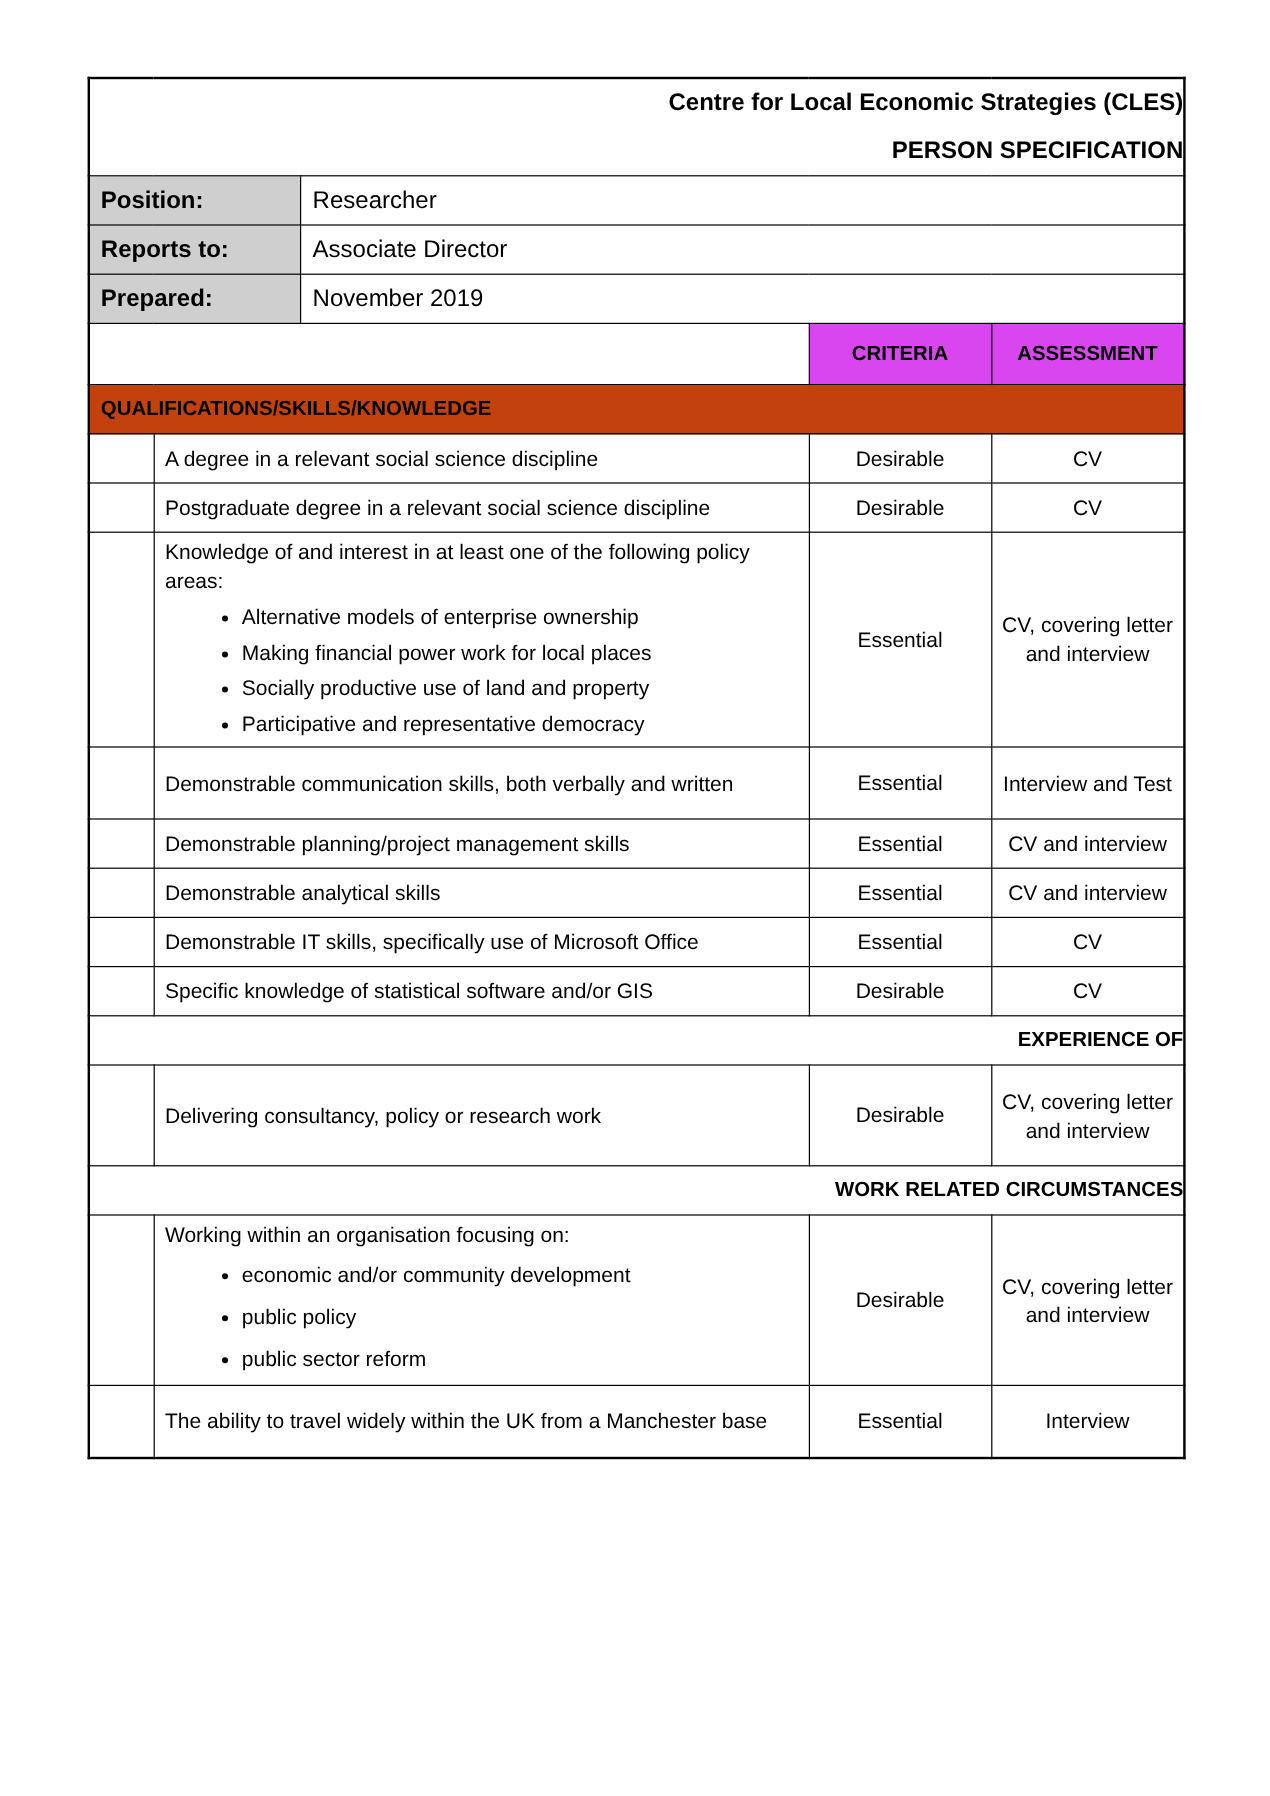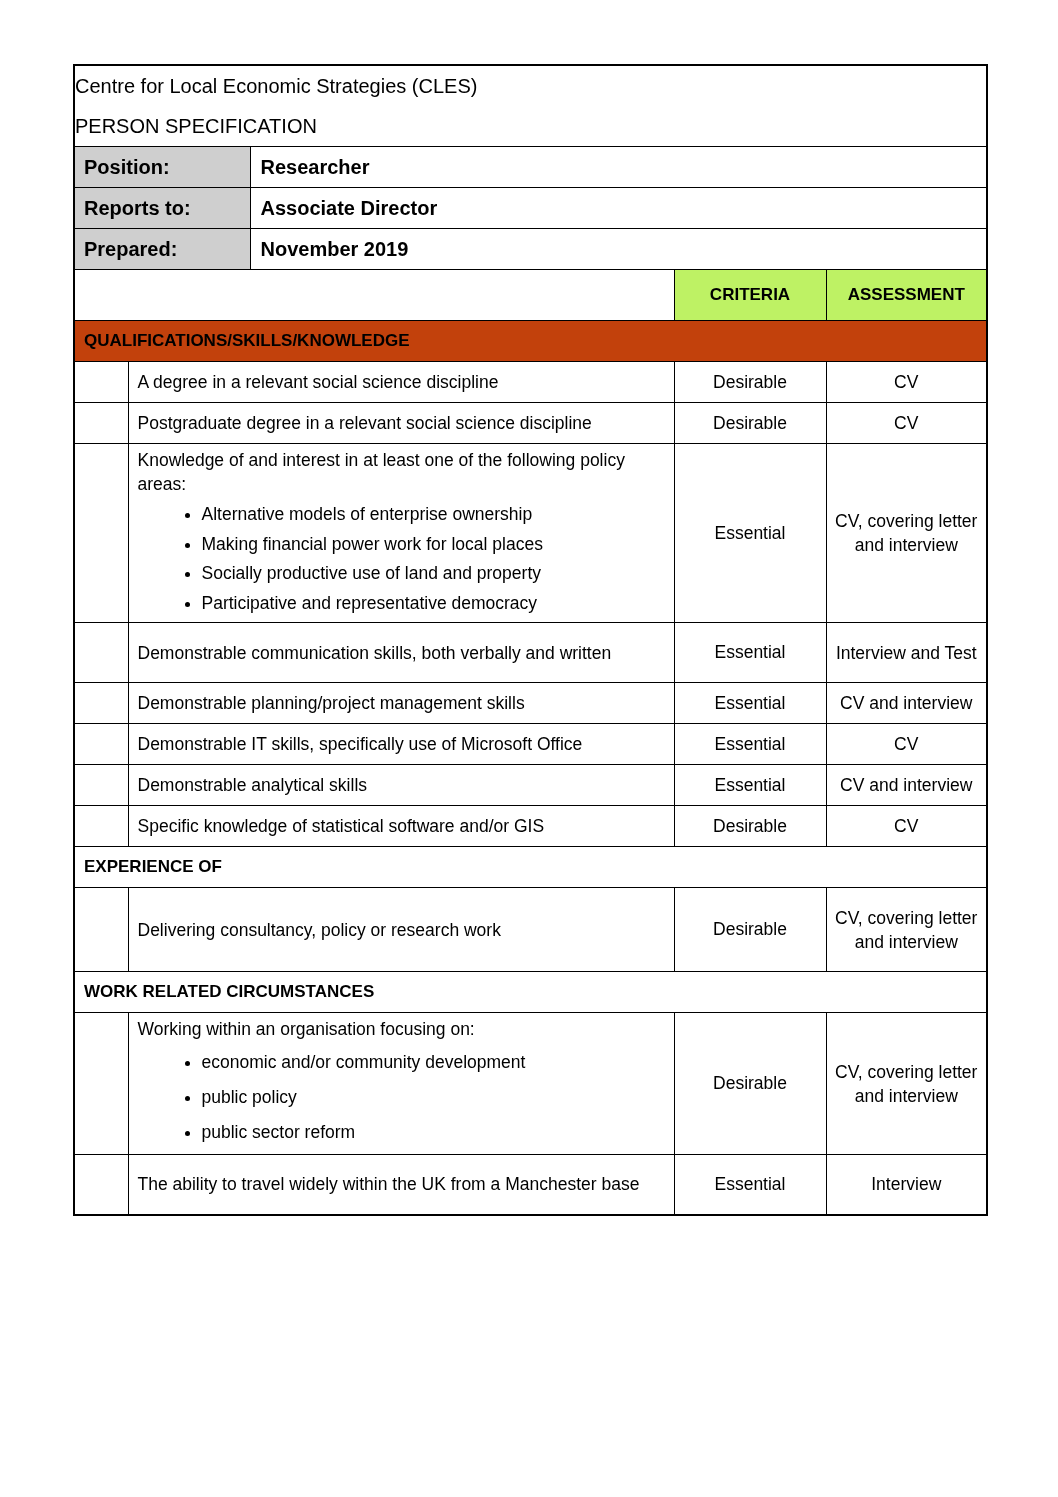--- a/index.html
+++ b/index.html
@@ -4,27 +4,27 @@
 <style>
   html, body { margin:0; padding:0; background:#ffffff; }
   body { width:1058px; height:1497px; position:relative; font-family:"Liberation Sans", "DejaVu Sans", sans-serif; color:#000; }
   table.spec {
     position:absolute; left:73px; top:64px; width:913px;
     border-collapse:collapse; table-layout:fixed;
     font-size:17.5px;
   }
   table.spec td { border:1px solid #000; padding:0; vertical-align:middle; }
   table.spec { border:2px solid #000; }
-  .title-cell { text-align:left; font-weight:normal; height:80px;margin-top:12px; }
+  .title-cell { text-align:right; font-weight:bold; height:80px;margin-top:12px; }
   .title-cell div { line-height:40px; font-size:20px; }
   .label-cell { background:#cfcfcf; font-weight:bold; padding-left:9px !important; height:40px; font-size:20px; }
-  .value-cell { font-weight:bold; padding-left:10px !important; font-size:20px; }
-  .hdr { background:#bef264; font-weight:bold; text-align:center; height:50px; font-size:17px; }
+  .value-cell { font-weight:normal; padding-left:10px !important; font-size:20px; }
+  .hdr { background:#d946ef; font-weight:bold; text-align:center; height:50px; font-size:17px; }
   .section { background:#c2410c; font-weight:bold; padding-left:9px !important; height:40px; font-size:17px; }
-  .section.white { background:#fff; }
+  .section.white { background:#fff;text-align:right; }
   .desc { padding:4px 8px 4px 9px !important; line-height:24px;margin-top:20px; }
   .crit { text-align:center; }
   .assess { text-align:center; line-height:24px; padding:2px 4px !important; }
   ul.bul { margin:4px 0 0 0; padding-left:64px; list-style:disc; }
   ul.bul li { line-height:29.5px; padding-left:0; }
   ul.bul.loose li { line-height:35px; }
   .justify { text-align:justify; }
 </style>
 </head>
 <body>
@@ -98,29 +98,29 @@
     <td class="assess">Interview and Test</td>
   </tr>
   <tr style="height:41px">
     <td></td>
     <td colspan="2" class="desc">Demonstrable planning/project management skills</td>
     <td class="crit">Essential</td>
     <td class="assess">CV and interview</td>
   </tr>
   <tr style="height:41px">
     <td></td>
+    <td colspan="2" class="desc">Demonstrable analytical skills</td>
+    <td class="crit">Essential</td>
+    <td class="assess">CV and interview</td>
+  </tr>
+  <tr style="height:41px">
+    <td></td>
     <td colspan="2" class="desc">Demonstrable IT skills, specifically use of Microsoft Office</td>
     <td class="crit">Essential</td>
     <td class="assess">CV</td>
-  </tr>
-  <tr style="height:41px">
-    <td></td>
-    <td colspan="2" class="desc">Demonstrable analytical skills</td>
-    <td class="crit">Essential</td>
-    <td class="assess">CV and interview</td>
   </tr>
   <tr style="height:41px">
     <td></td>
     <td colspan="2" class="desc">Specific knowledge of statistical software and/or GIS</td>
     <td class="crit">Desirable</td>
     <td class="assess">CV</td>
   </tr>
 
   <tr>
     <td colspan="5" class="section white">EXPERIENCE OF</td>

